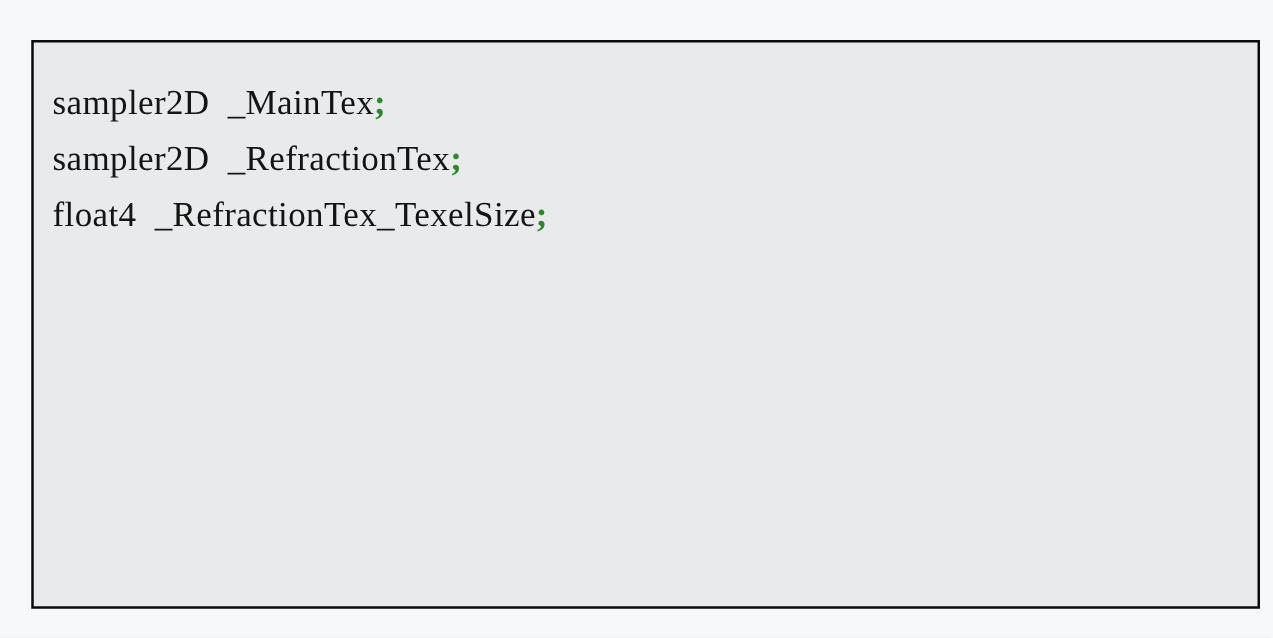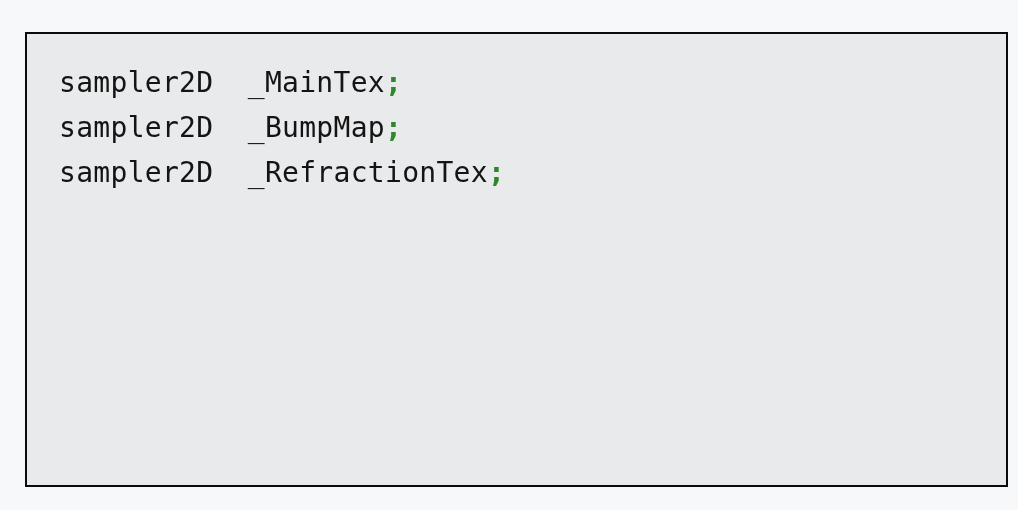--- a/index.html
+++ b/index.html
@@ -16,34 +16,35 @@
   }
   .code-box {
     position: absolute;
     left: 25px;
     top: 32px;
     width: 983px;
     height: 455px;
     box-sizing: border-box;
     background: #e9eaeb;
     border: 2.5px solid #0b0b0b;
-    padding: 26px 20px 22px 32px;
+    padding: 26px 20px 22px 15px;
+    font-family: Liberation Serif, serif;
   }
   .code-line {
     white-space: pre;
     font-size: 28px;
     line-height: 45px;
     letter-spacing: 0.3px;
     color: #141414;
   }
   .code-line .semi {
     color: #2e8728;
     font-weight: bold;
   }
 </style>
 </head>
 <body>
 
 <div class="code-box">
   <div class="code-line"><span>sampler2D  _MainTex</span><span class="semi">;</span></div>
-  <div class="code-line"><span>sampler2D  _BumpMap</span><span class="semi">;</span></div>
   <div class="code-line"><span>sampler2D  _RefractionTex</span><span class="semi">;</span></div>
+  <div class="code-line"><span>float4  _RefractionTex_TexelSize</span><span class="semi">;</span></div>
 </div>
 
 </body></html>

